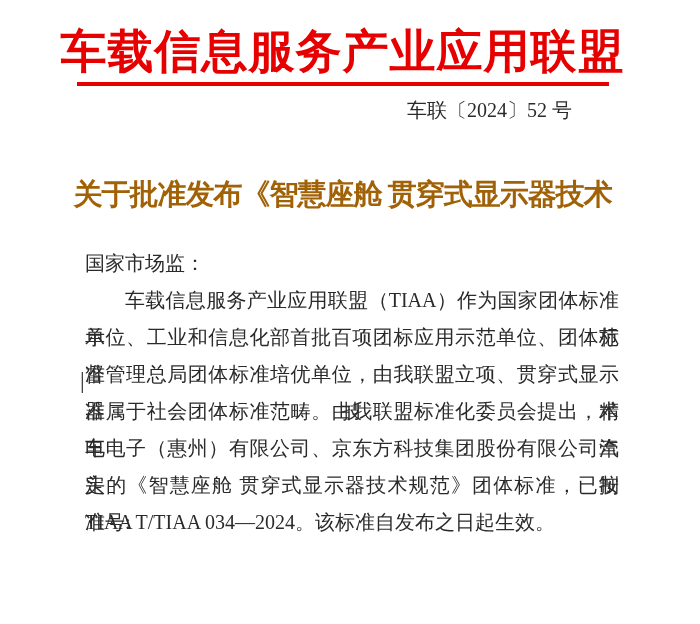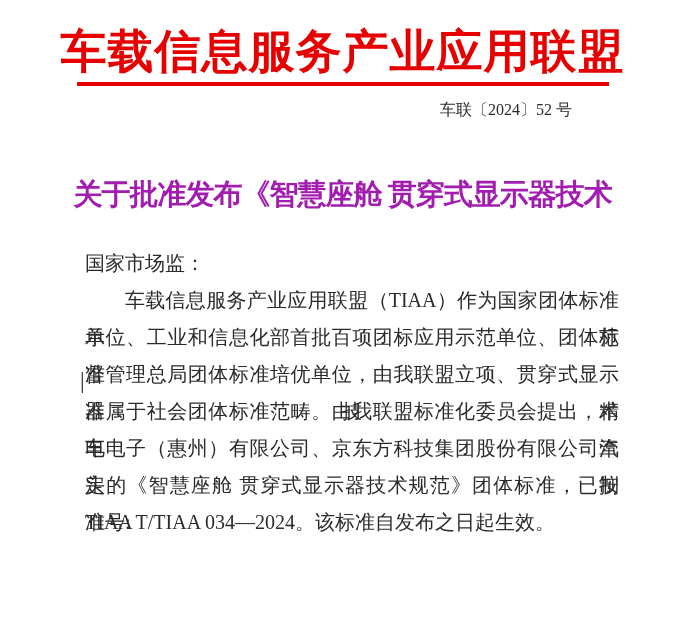--- a/index.html
+++ b/index.html
@@ -26,32 +26,32 @@
   .rule {
     width: 532px;
     height: 4px;
     margin: 5px auto 0 auto;
     background: #e60000;
   }
   .docnum {
     margin-top: 12px;
     padding-right: 113px;
     text-align: right;
-    font-size: 16px;
+    font-size: 20px;
     line-height: 24px;
     color: #2a2a2a;
   }
   .title {
     margin: 48px 30px 0 30px;
     text-align: center;
     font-size: 29px;
     font-weight: bold;
     line-height: 49px;
     letter-spacing: -1px;
-    color: #a21caf;
+    color: #a16207;
     font-family: Liberation Serif, serif;
   }
   .title .tline { display: block; white-space: nowrap; }
   .bodytext {
     margin: 26px 66px 0 85px;
     font-size: 20px;
     color: #2a2a2a;
   }
   .line {
     height: 37px;

